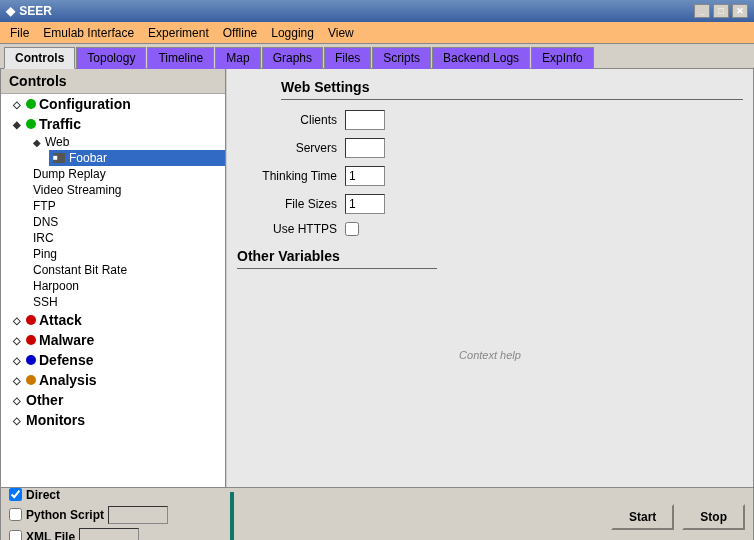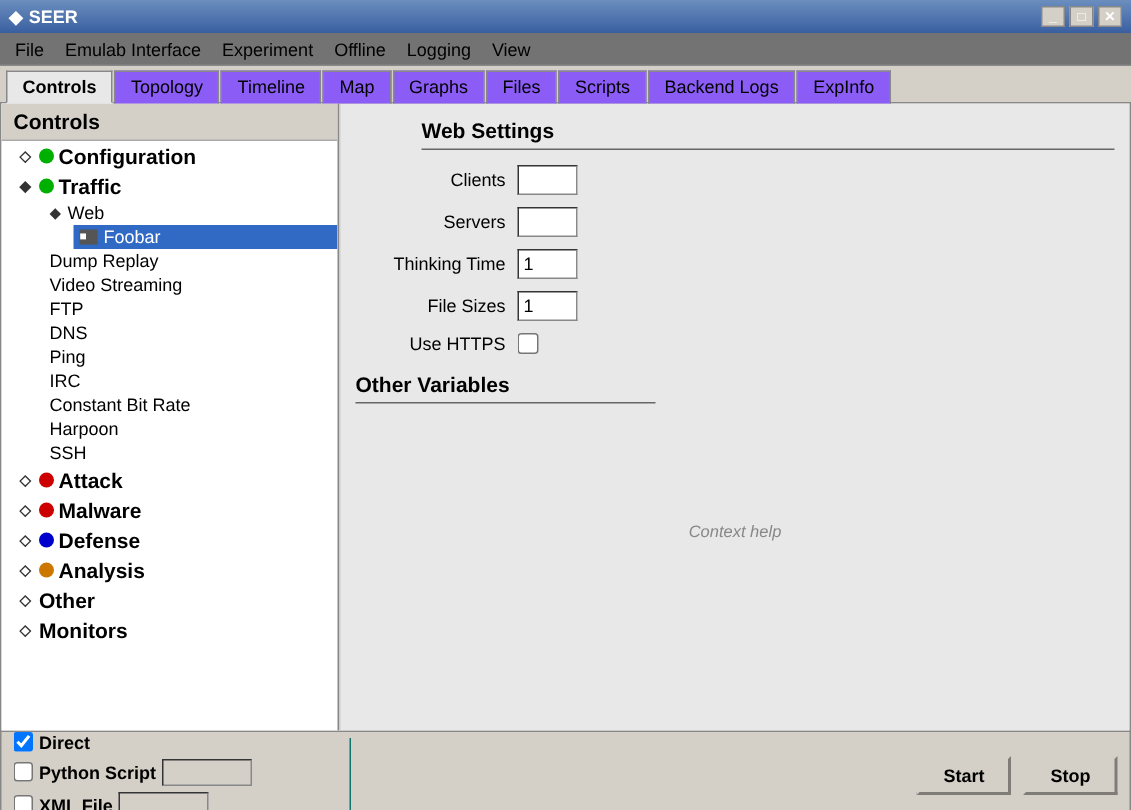--- a/index.html
+++ b/index.html
@@ -35,21 +35,21 @@
       border: 1px solid #888;
       font-size: 9px;
       display: flex;
       align-items: center;
       justify-content: center;
       cursor: pointer;
     }
 
     
     .menu-bar {
-      background: #737373;
+      background: #fdba74;
       height: 22px;
       display: flex;
       align-items: center;
       border-bottom: 1px solid #888;
       padding: 0 4px;
       gap: 2px;
     }
     .menu-item {
       padding: 2px 6px;
       cursor: pointer;
@@ -219,21 +219,21 @@
       padding: 4px 8px;
       gap: 8px;
     }
 
     .bottom-left {
       display: flex;
       flex-direction: column;
       gap: 4px;
       width: 225px;
       min-width: 225px;
-      border-right: 1px solid #0f766e;
+      border-right: 4px solid #0f766e;
       padding-right: 8px;
       height: 100%;
       justify-content: center;
     }
 
     .checkbox-row {
       display: flex;
       align-items: center;
       gap: 4px;
     }
@@ -347,24 +347,24 @@
           <div class="tree-child-item">
             <span>Video Streaming</span>
           </div>
           <div class="tree-child-item">
             <span>FTP</span>
           </div>
           <div class="tree-child-item">
             <span>DNS</span>
           </div>
           <div class="tree-child-item">
+            <span>IRC</span>
+          </div>
+          <div class="tree-child-item">
             <span>Ping</span>
-          </div>
-          <div class="tree-child-item">
-            <span>IRC</span>
           </div>
           <div class="tree-child-item">
             <span>Constant Bit Rate</span>
           </div>
           <div class="tree-child-item">
             <span>Harpoon</span>
           </div>
           <div class="tree-child-item">
             <span>SSH</span>
           </div>

